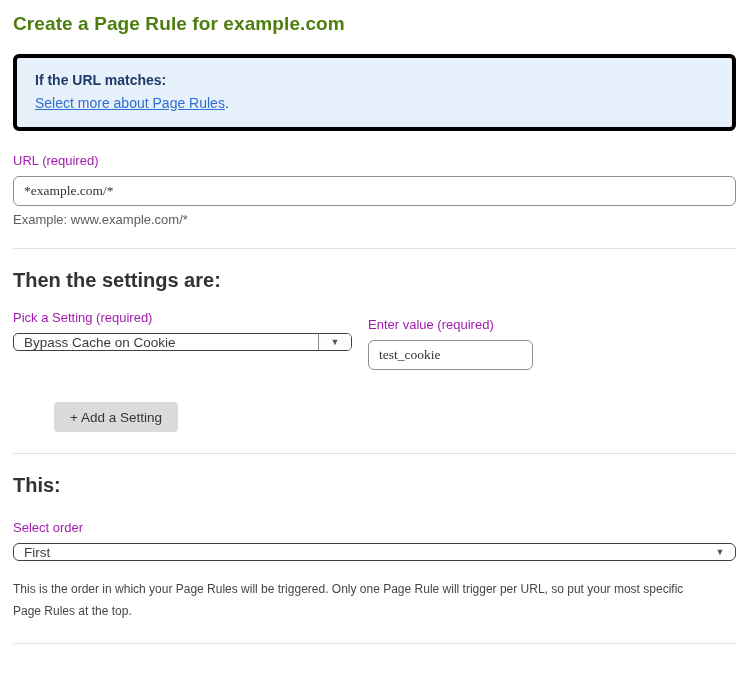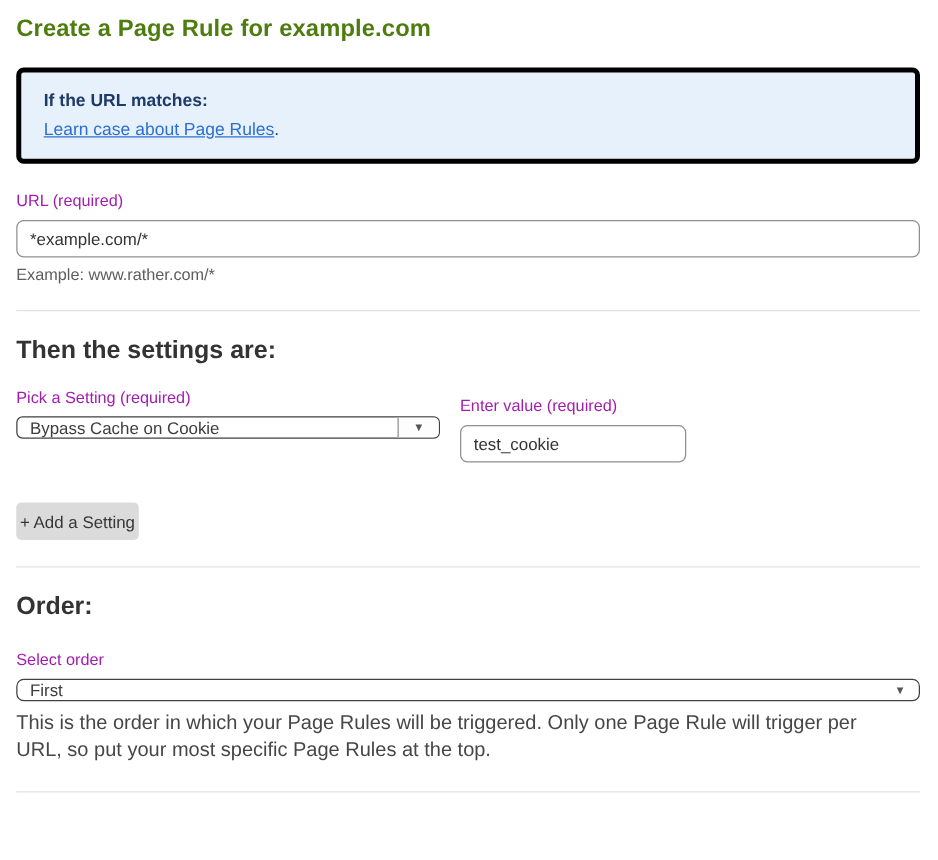--- a/index.html
+++ b/index.html
@@ -43,21 +43,21 @@
     color: #a21caf;
     margin-bottom: 8px;
   }
   .text-input {
     display: block;
     height: 30px;
     border: 1px solid #8f8f8f;
     border-radius: 6px;
     padding: 0 10px;
     font-size: 13.5px;
-    font-family: Liberation Sans, sans-serif;
+    font-family: Liberation Serif, serif;
     color: #333333;
     background: #ffffff;
     outline: none;
   }
   .url-input { width: 723px; }
   .example-text {
     font-size: 13px;
     color: #5d5d5d;
     margin-top: 6px;
   }
@@ -102,70 +102,71 @@
     display: flex;
     align-items: center;
     justify-content: center;
     background: #fdfdfd;
   }
   .caret {
     font-size: 9px;
     color: #555555;
     line-height: 1;
   }
-  .value-input { width: 181px; border-radius: 6px; }
+  .value-input { width: 165px; border-radius: 6px; }
   .btn {
     display: inline-block;
     height: 30px;
     border: none;
     border-radius: 4px;
     font-size: 13.5px;
     font-family: "Liberation Sans", "DejaVu Sans", sans-serif;
-    padding: 0 3px;
+    padding: 0 16px;
     cursor: pointer;
+    margin-left: 41px;
   }
   .btn-grey { background: #dbdbdb; color: #363636; }
   .add-setting-btn { margin-top: 32px; }
   
   .order-select {
     width: 723px;
     border-radius: 6px;
     margin-top: 0;
     gap: 48px;
   }
   .order-select .select-arrow-plain {
     width: 30px;
     display: flex;
     align-items: center;
     justify-content: center;
   }
   .order-label { margin-top: 23px; }
   .help-text {
-    font-size: 16px;
+    font-size: 12px;
     color: #464646;
     line-height: 22px;
-    margin-top: 7px;
+    margin-top: 17px;
     width: 700px;
   }
 </style>
 </head>
 <body>
 
 
 
 <h1 class="page-title">Create a Page Rule for example.com</h1>
 
 <div class="info-box">
   <div class="info-heading">If the URL matches:</div>
-  <div><a>Learn case about Page Rules</a><span>.</span></div>
+  <div><a>Select more about Page Rules</a><span>.</span></div>
 </div>
 
 <div class="field-label">URL (required)</div>
 <input class="text-input url-input" type="text" value="*example.com/*" style="">
-<div class="example-text">Example: www.rather.com/*</div>
+<div class="example-text">Example: www.example.com/*</div>
 
 <hr class="divider">
 
 <h2 class="section-heading">Then the settings are:</h2>
 
 <div class="settings-row">
   <div class="settings-col-left">
     <div class="field-label">Pick a Setting (required)</div>
     <div class="custom-select setting-select">
       <span class="select-value">Bypass Cache on Cookie</span>
@@ -177,21 +178,21 @@
   <div class="settings-col-right">
     <div class="field-label">Enter value (required)</div>
     <input class="text-input value-input" type="text" value="test_cookie" style="">
   </div>
 </div>
 
 <button class="btn btn-grey add-setting-btn">+ Add a Setting</button>
 
 <hr class="divider">
 
-<h2 class="section-heading">Order:</h2>
+<h2 class="section-heading">This:</h2>
 
 <div class="field-label order-label">Select order</div>
 <div class="custom-select order-select">
   <span class="select-value">First</span>
   <span class="select-arrow-plain">
       <span class="caret">▼</span>
     </span>
 </div>
 <div class="help-text">This is the order in which your Page Rules will be triggered. Only one Page Rule will trigger per URL, so put your most specific Page Rules at the top.</div>
 

